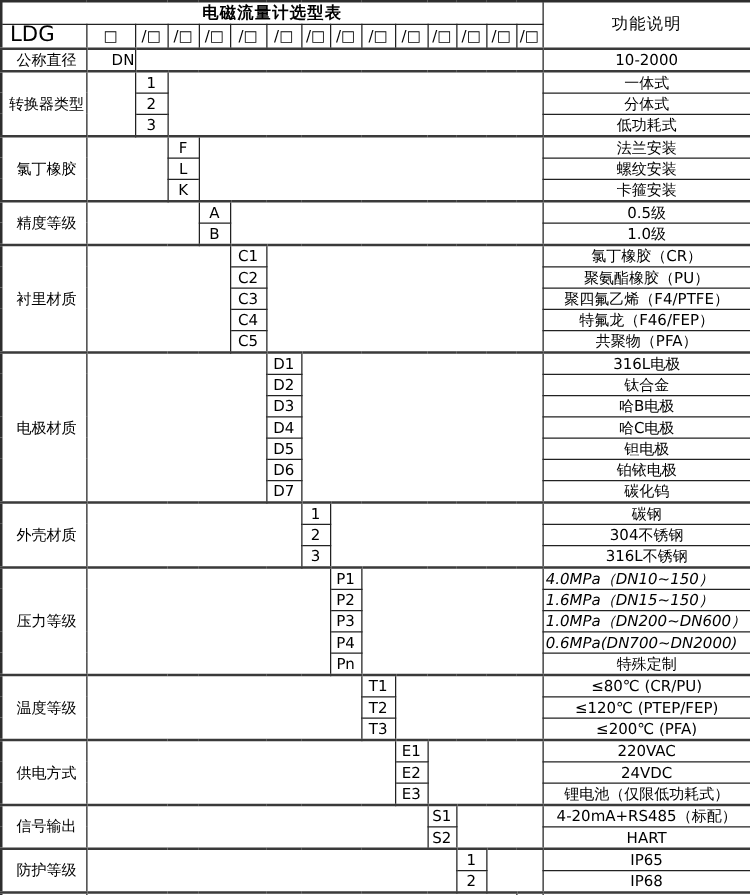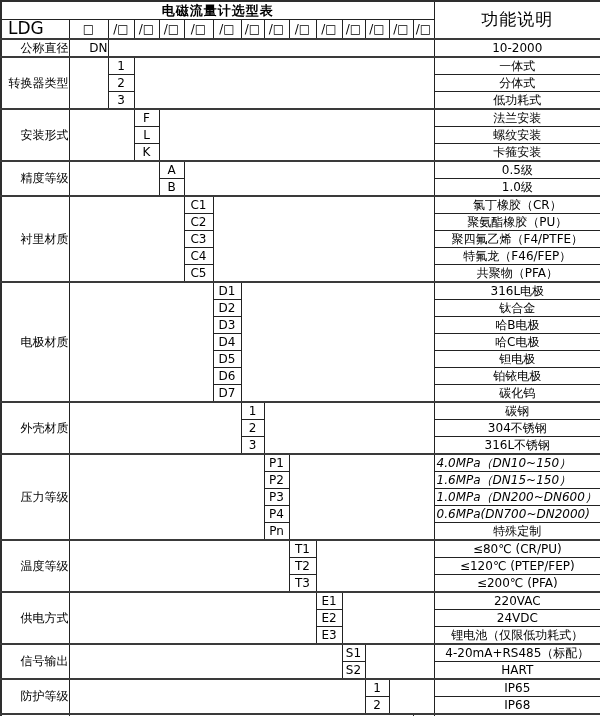--- a/index.html
+++ b/index.html
@@ -23,24 +23,24 @@
     padding: 0;
     height: 16px;
     line-height: 1.05;
     text-align: center;
     vertical-align: middle;
     white-space: nowrap;
     overflow: hidden;
   }
   tr.head td { height: 17px; }
   td.title { font-size: 13px; letter-spacing: 1px; font-weight: bold; }
-  td.deschead { font-size: 17px; letter-spacing: 1px; }
+  td.deschead { font-size: 13px; letter-spacing: 1px; }
   td.ldg { text-align: left; padding-left: 6px; font-size: 17px; }
   td.slot, td.firstbox { font-size: 12px; }
-  td.label { text-align: right; padding-left: 4px; }
+  td.label { text-align: center; padding-left: 4px; }
   td.dncode { text-align: right; padding-left: 6px; }
   td.code { font-size: 12px; }
   td.desc { font-size: 12px; }
   td.desc.left { text-align: left; padding-left: 2px; font-style: italic; }
   td.sec { border-top: 2px solid #3a3a3a; }
 </style>
 </head>
 <body>
 
 <table class="sel">
@@ -99,21 +99,21 @@
       </tr>
       <tr>
         <td class="code">2</td>
         <td class="desc">分体式</td>
       </tr>
       <tr>
         <td class="code">3</td>
         <td class="desc">低功耗式</td>
       </tr>
       <tr>
-        <td class="label sec" rowspan="3">安装形式</td>
+        <td class="label sec" rowspan="3">氯丁橡胶</td>
         <td class="sec" rowspan="3" colspan="2"></td>
         <td class="code sec">F</td>
         <td class="sec" rowspan="3" colspan="11"></td>
         <td class="desc sec">法兰安装</td>
       </tr>
       <tr>
         <td class="code">L</td>
         <td class="desc">螺纹安装</td>
       </tr>
       <tr>

